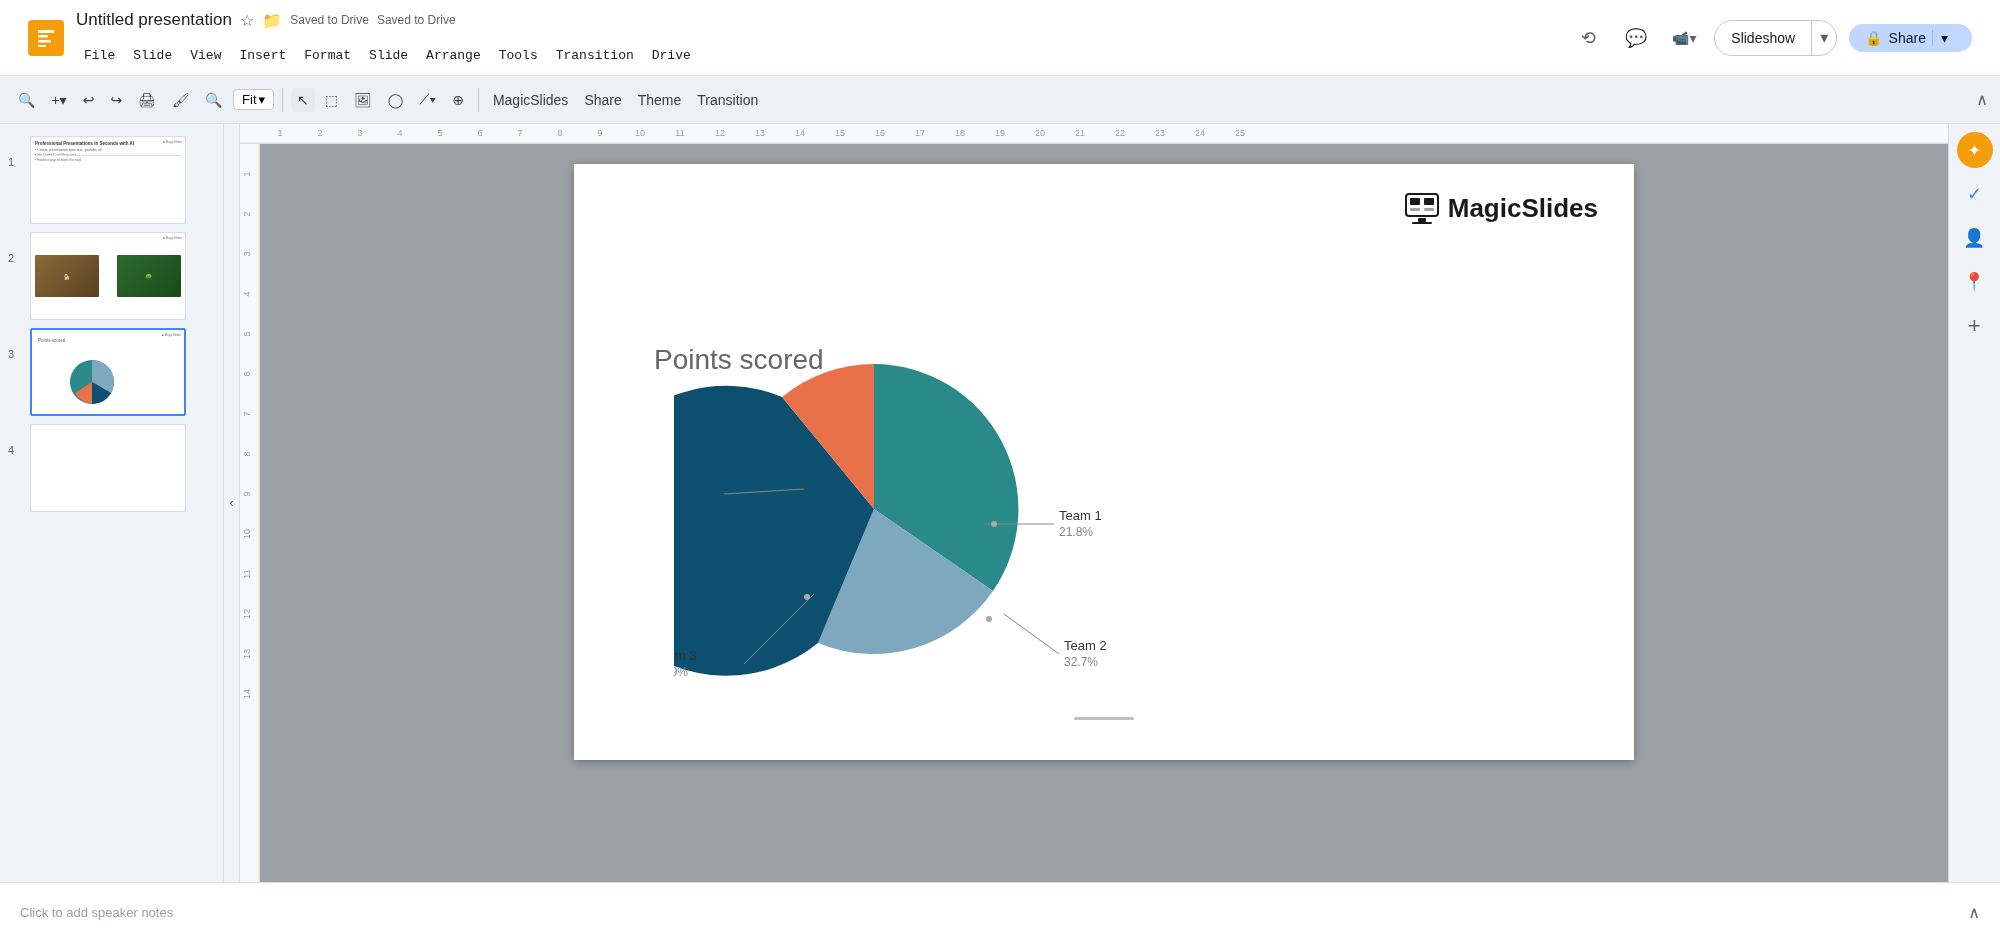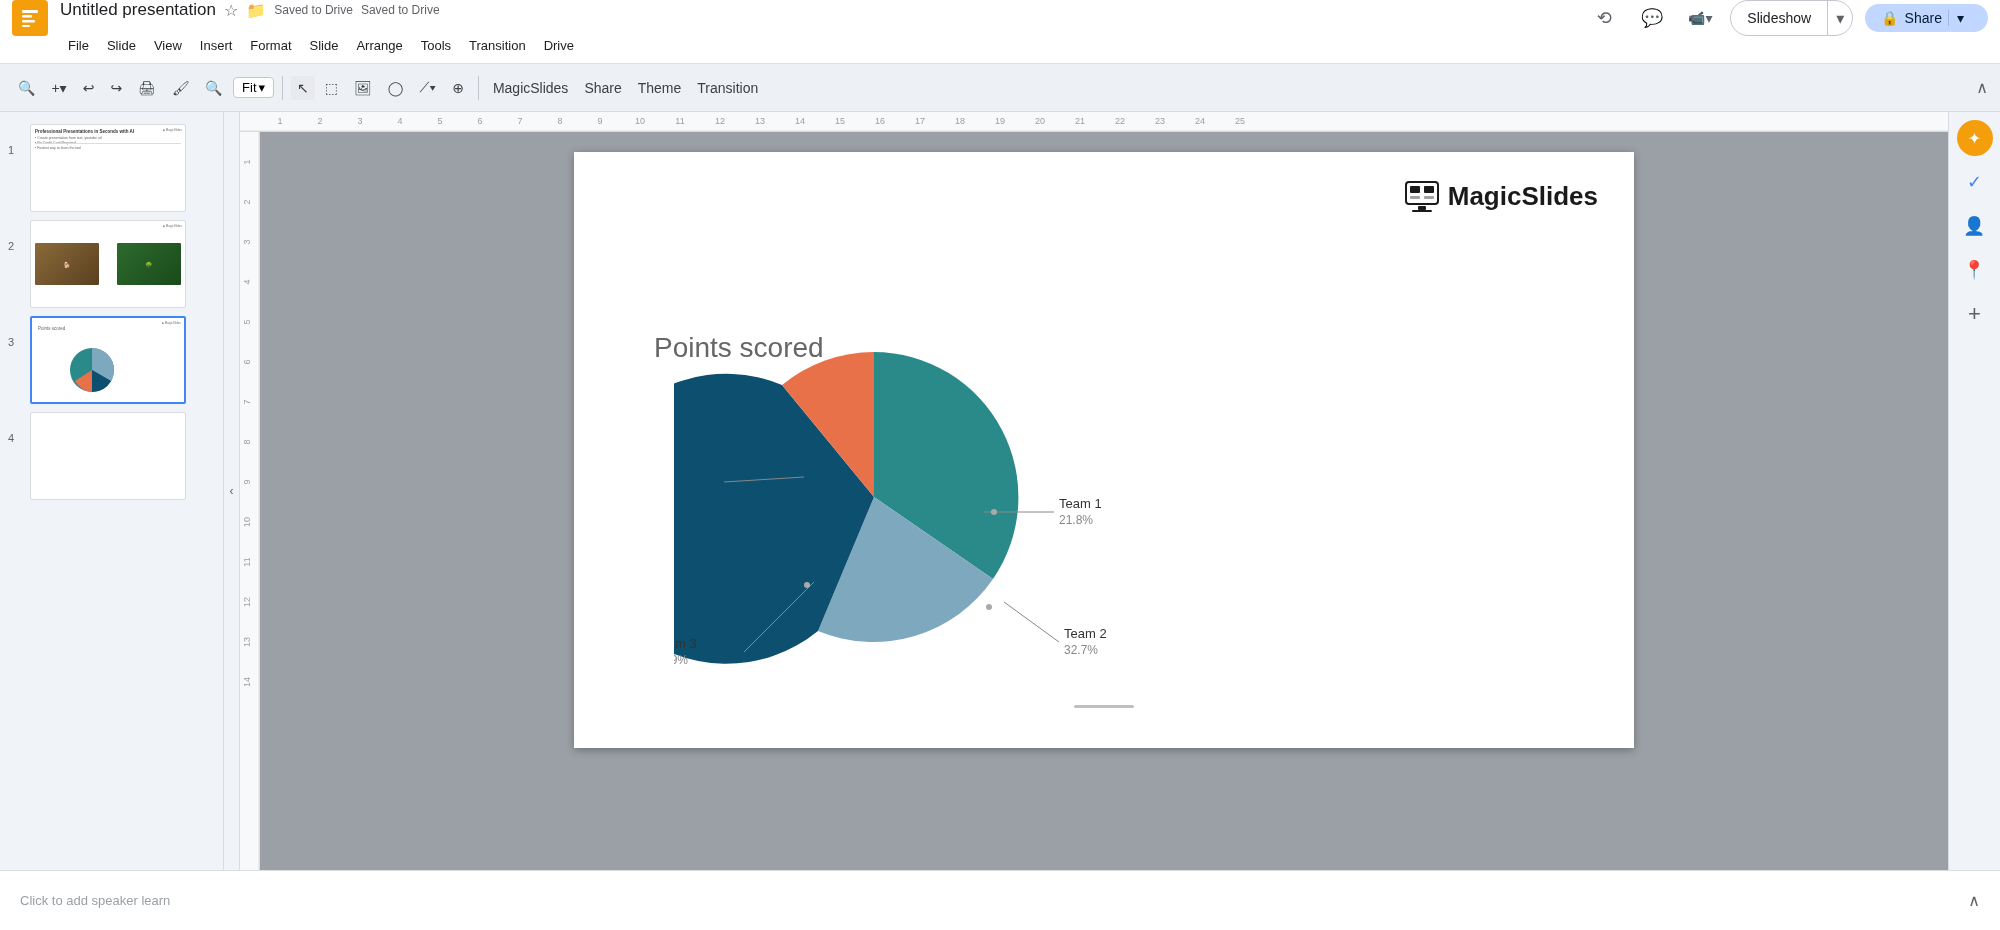--- a/index.html
+++ b/index.html
@@ -1,24 +1,24 @@
 <!DOCTYPE html>
 <html><head>
   <meta charset="utf-8">
   <style>
     * { box-sizing: border-box; margin: 0; padding: 0; }
     body { font-family: 'Arial', sans-serif; background: #f0f4f9; overflow: hidden; width: 2000px; height: 930px; }
 
     
     #topbar {
       display: flex;
-      align-items: flex-start;
+      align-items: center;
       background: #fff;
-      height: 64px;
-      padding: 0 12px;
+      height: 76px;
+      padding: 0 28px;
       border-bottom: 1px solid #e0e0e0;
       gap: 8px;
     }
     #app-logo {
       width: 36px; height: 36px;
       background: #f59e0b;
       border-radius: 4px;
       display: flex; align-items: center; justify-content: center;
       color: white; font-size: 20px; font-weight: bold;
       flex-shrink: 0;
@@ -221,21 +221,21 @@
       </svg>
   </div>
   <div id="title-area">
     <div style="display:flex;align-items:center;gap:8px;">
       <span id="doc-title" style="font-size:17px;color:#202124;cursor:pointer;">Untitled presentation</span>
       <span style="font-size:16px;color:#5f6368;cursor:pointer;">☆</span>
       <span style="font-size:16px;color:#5f6368;cursor:pointer;">📁</span>
       <span style="font-size:12px;color:#5f6368;display:flex;align-items:center;gap:3px;">Saved to Drive</span>
       <span style="font-size:12px;color:#5f6368;">Saved to Drive</span>
     </div>
-    <div id="menu-bar" style="margin-top:16px;">
+    <div id="menu-bar" style="margin-top:16px;font-family:Liberation Mono, monospace;">
       <span class="menu-item">File</span>
       <span class="menu-item">Slide</span>
       <span class="menu-item">View</span>
       <span class="menu-item">Insert</span>
       <span class="menu-item">Format</span>
       <span class="menu-item">Slide</span>
       <span class="menu-item">Arrange</span>
       <span class="menu-item">Tools</span>
       <span class="menu-item">Transition</span>
       <span class="menu-item">Drive</span>
@@ -474,16 +474,16 @@
       <div class="right-icon" style="background:#f59e0b;color:white;font-size:16px;">✦</div>
       <div class="right-icon" style="color:#4285f4;font-size:18px;">✓</div>
       <div class="right-icon" style="color:#4285f4;font-size:18px;">👤</div>
       <div class="right-icon" style="color:#ea4335;font-size:18px;">📍</div>
       <div class="right-icon" style="color:#5f6368;font-size:22px;">+</div>
     </div>
 
   </div>
 
   <div id="notes-section">
-    <span style="cursor:text;">Click to add speaker learn</span>
+    <span style="cursor:text;">Click to add speaker notes</span>
     <span class="notes-expand">∧</span>
   </div>
 </div>
 
 </body></html>

